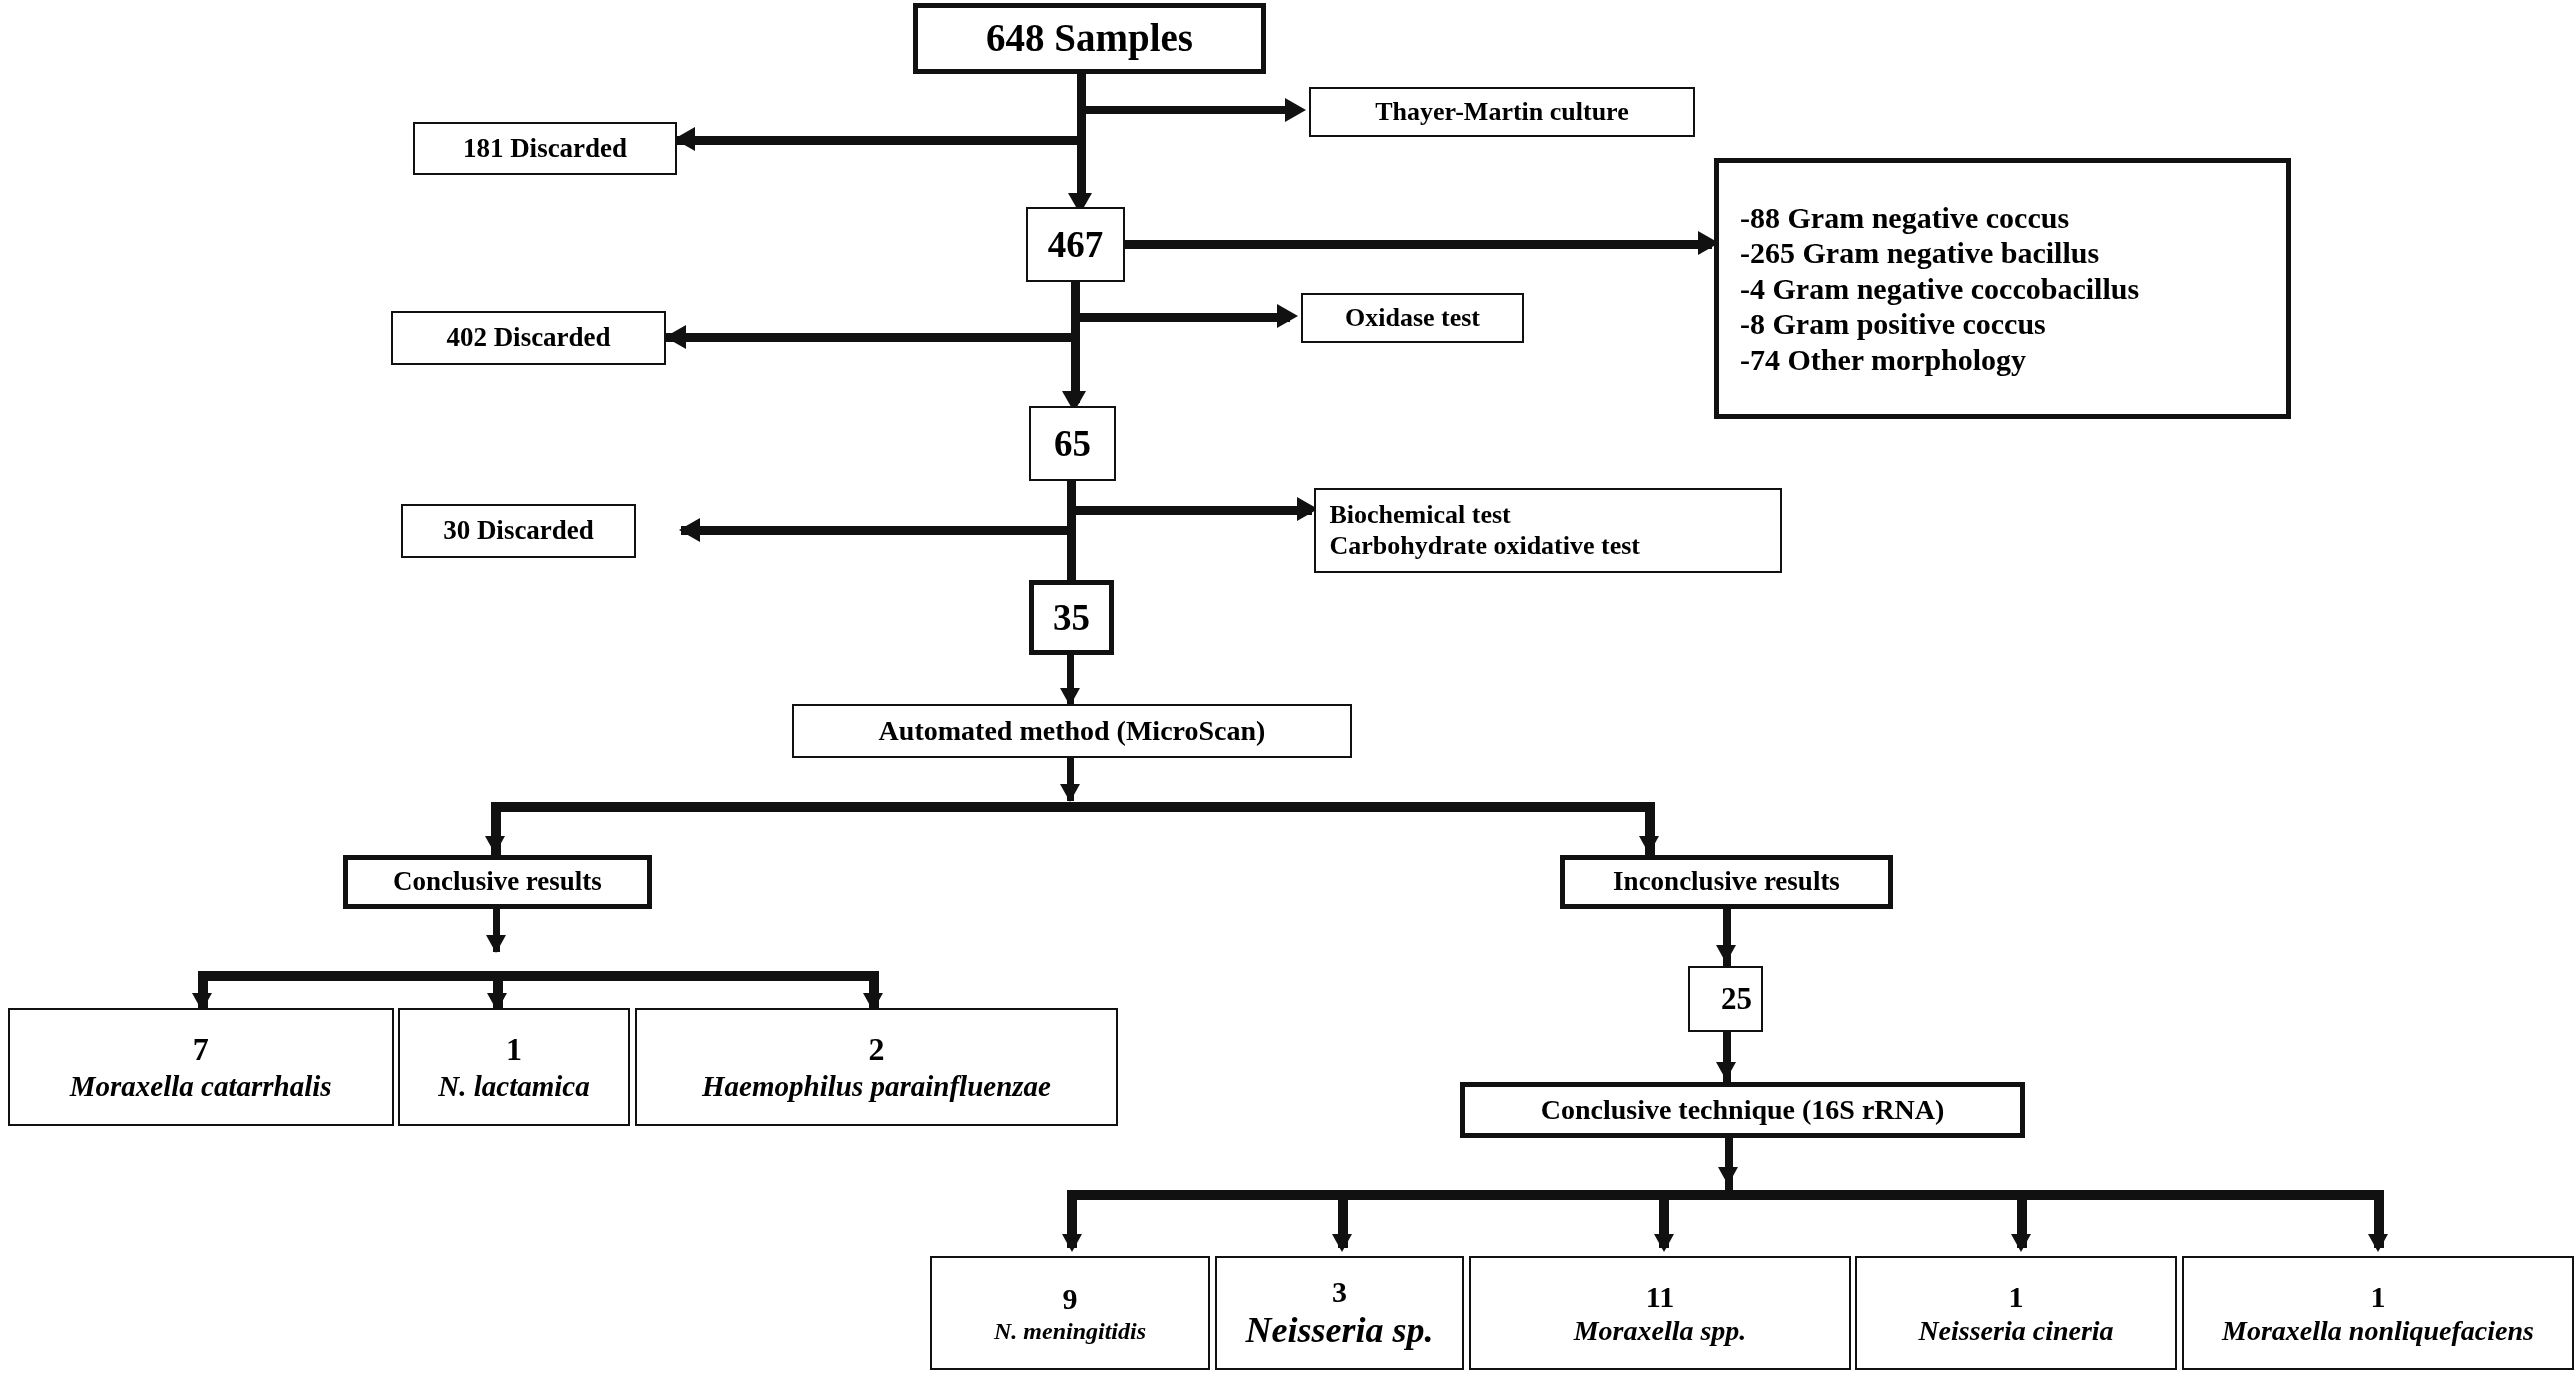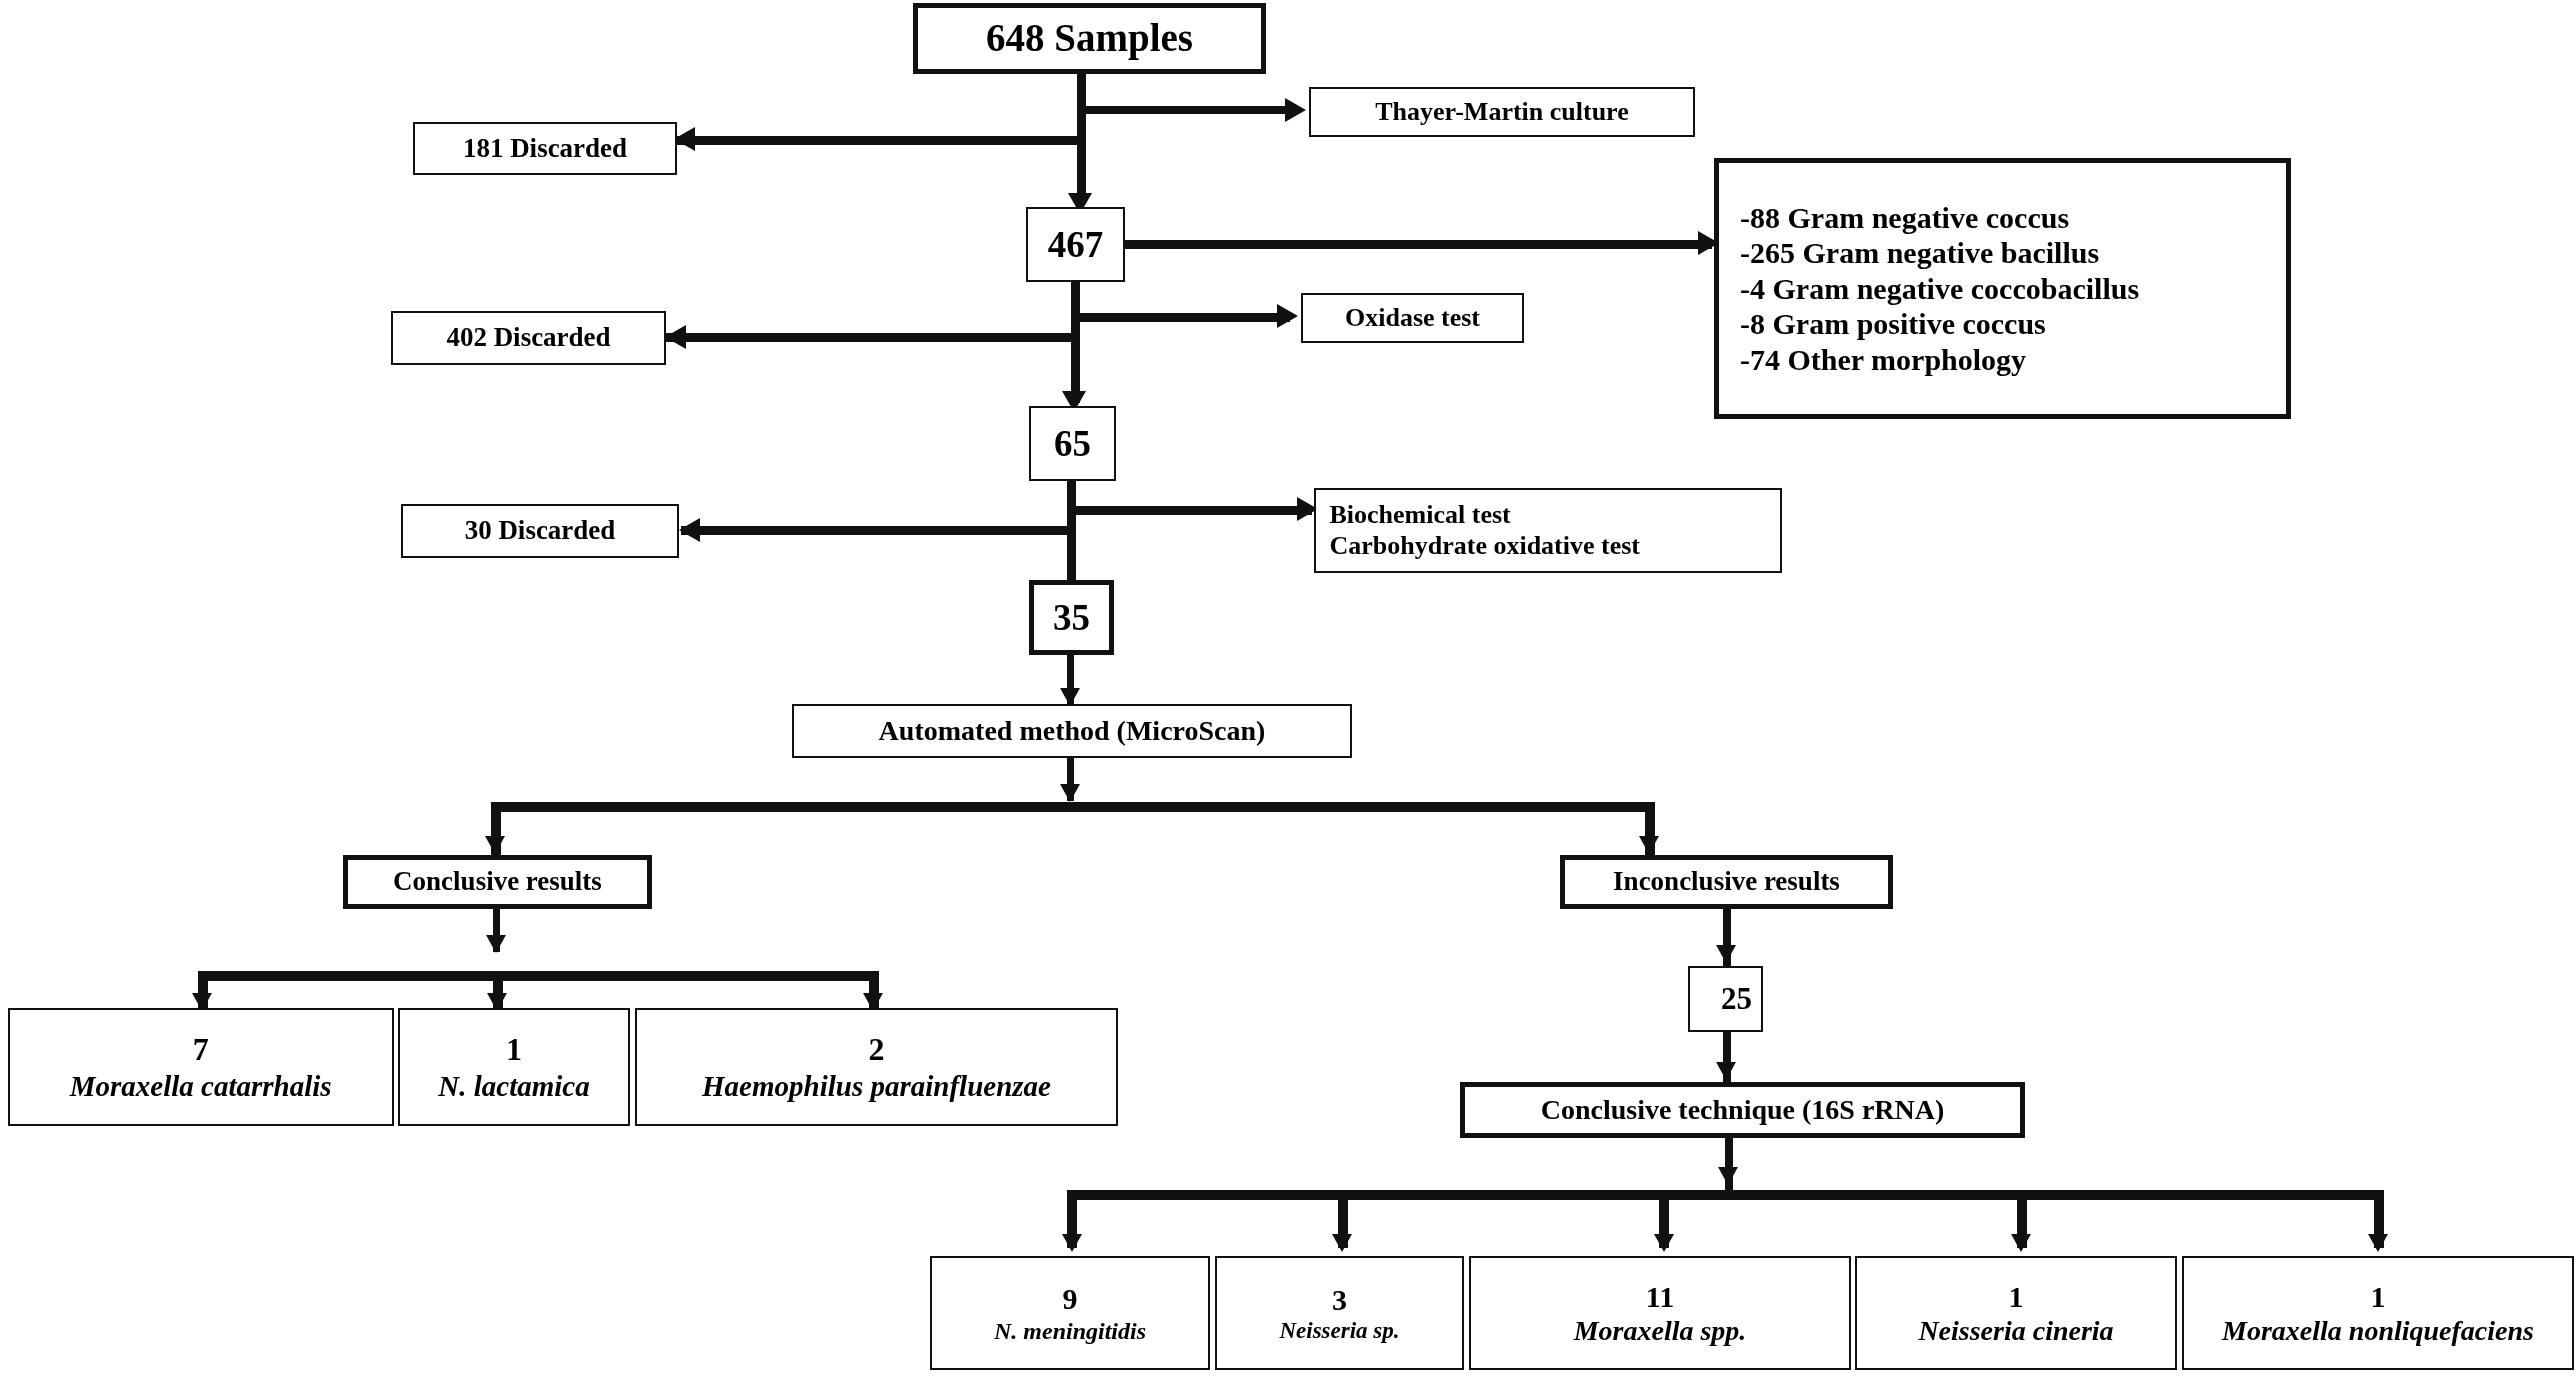--- a/index.html
+++ b/index.html
@@ -155,21 +155,21 @@
 
   <div class="hline" style="left:1072px; top:506px; width:240px; height:8.7px;"></div>
   <div class="arrow-right" style="left:1297px; top:497px;"></div>
   <div class="box thin left-align" style="left:1314px; top:488px; width:468px; height:85px; font-size:26px; padding-left:13.5px; justify-content:center;">
     <span class="line">Biochemical test</span>
     <span class="line">Carbohydrate oxidative test</span>
   </div>
 
   <div class="hline" style="left:681px; top:526px; width:391px; height:8.7px;"></div>
   <div class="arrow-left" style="left:679px; top:518px;"></div>
-  <div class="box thin" style="left:401px; top:504px; width:278px; height:54px; font-size:27px;">
+  <div class="box thin" style="left:401px; top:504px; width:235px; height:54px; font-size:27px;">
     <span class="line">30 Discarded</span>
   </div>
 
   <div class="box heavy" style="left:1029px; top:580px; width:85px; height:75px; font-size:37px;">
     <span class="line">35</span>
   </div>
 
   <div class="vline" style="left:1067px; top:655px; width:6.8px; height:53px;"></div>
   <div class="arrow-down small" style="left:1060px; top:688px;"></div>
 
@@ -254,21 +254,21 @@
   <div class="vline" style="left:2374px; top:1190px; width:9.7px; height:58px;"></div>
   <div class="arrow-down small" style="left:2368px; top:1234px;"></div>
 
   <div class="box thin" style="left:930px; top:1256px; width:280px; height:114px; font-size:30px;">
     <span class="count">9</span>
     <span class="species" style="font-size:24px;text-align:right;">N. meningitidis</span>
   </div>
 
   <div class="box thin" style="left:1215px; top:1256px; width:249px; height:114px; font-size:30px;">
     <span class="count">3</span>
-    <span class="species" style="font-size:23px;">Neisseria sp.</span>
+    <span class="species" style="font-size:36px;">Neisseria sp.</span>
   </div>
 
   <div class="box thin" style="left:1469px; top:1256px; width:382px; height:114px; font-size:30px;">
     <span class="count">11</span>
     <span class="species" style="font-size:28px;">Moraxella spp.</span>
   </div>
 
   <div class="box thin" style="left:1855px; top:1256px; width:322px; height:114px; font-size:30px;">
     <span class="count">1</span>
     <span class="species" style="font-size:28px;">Neisseria cineria</span>

